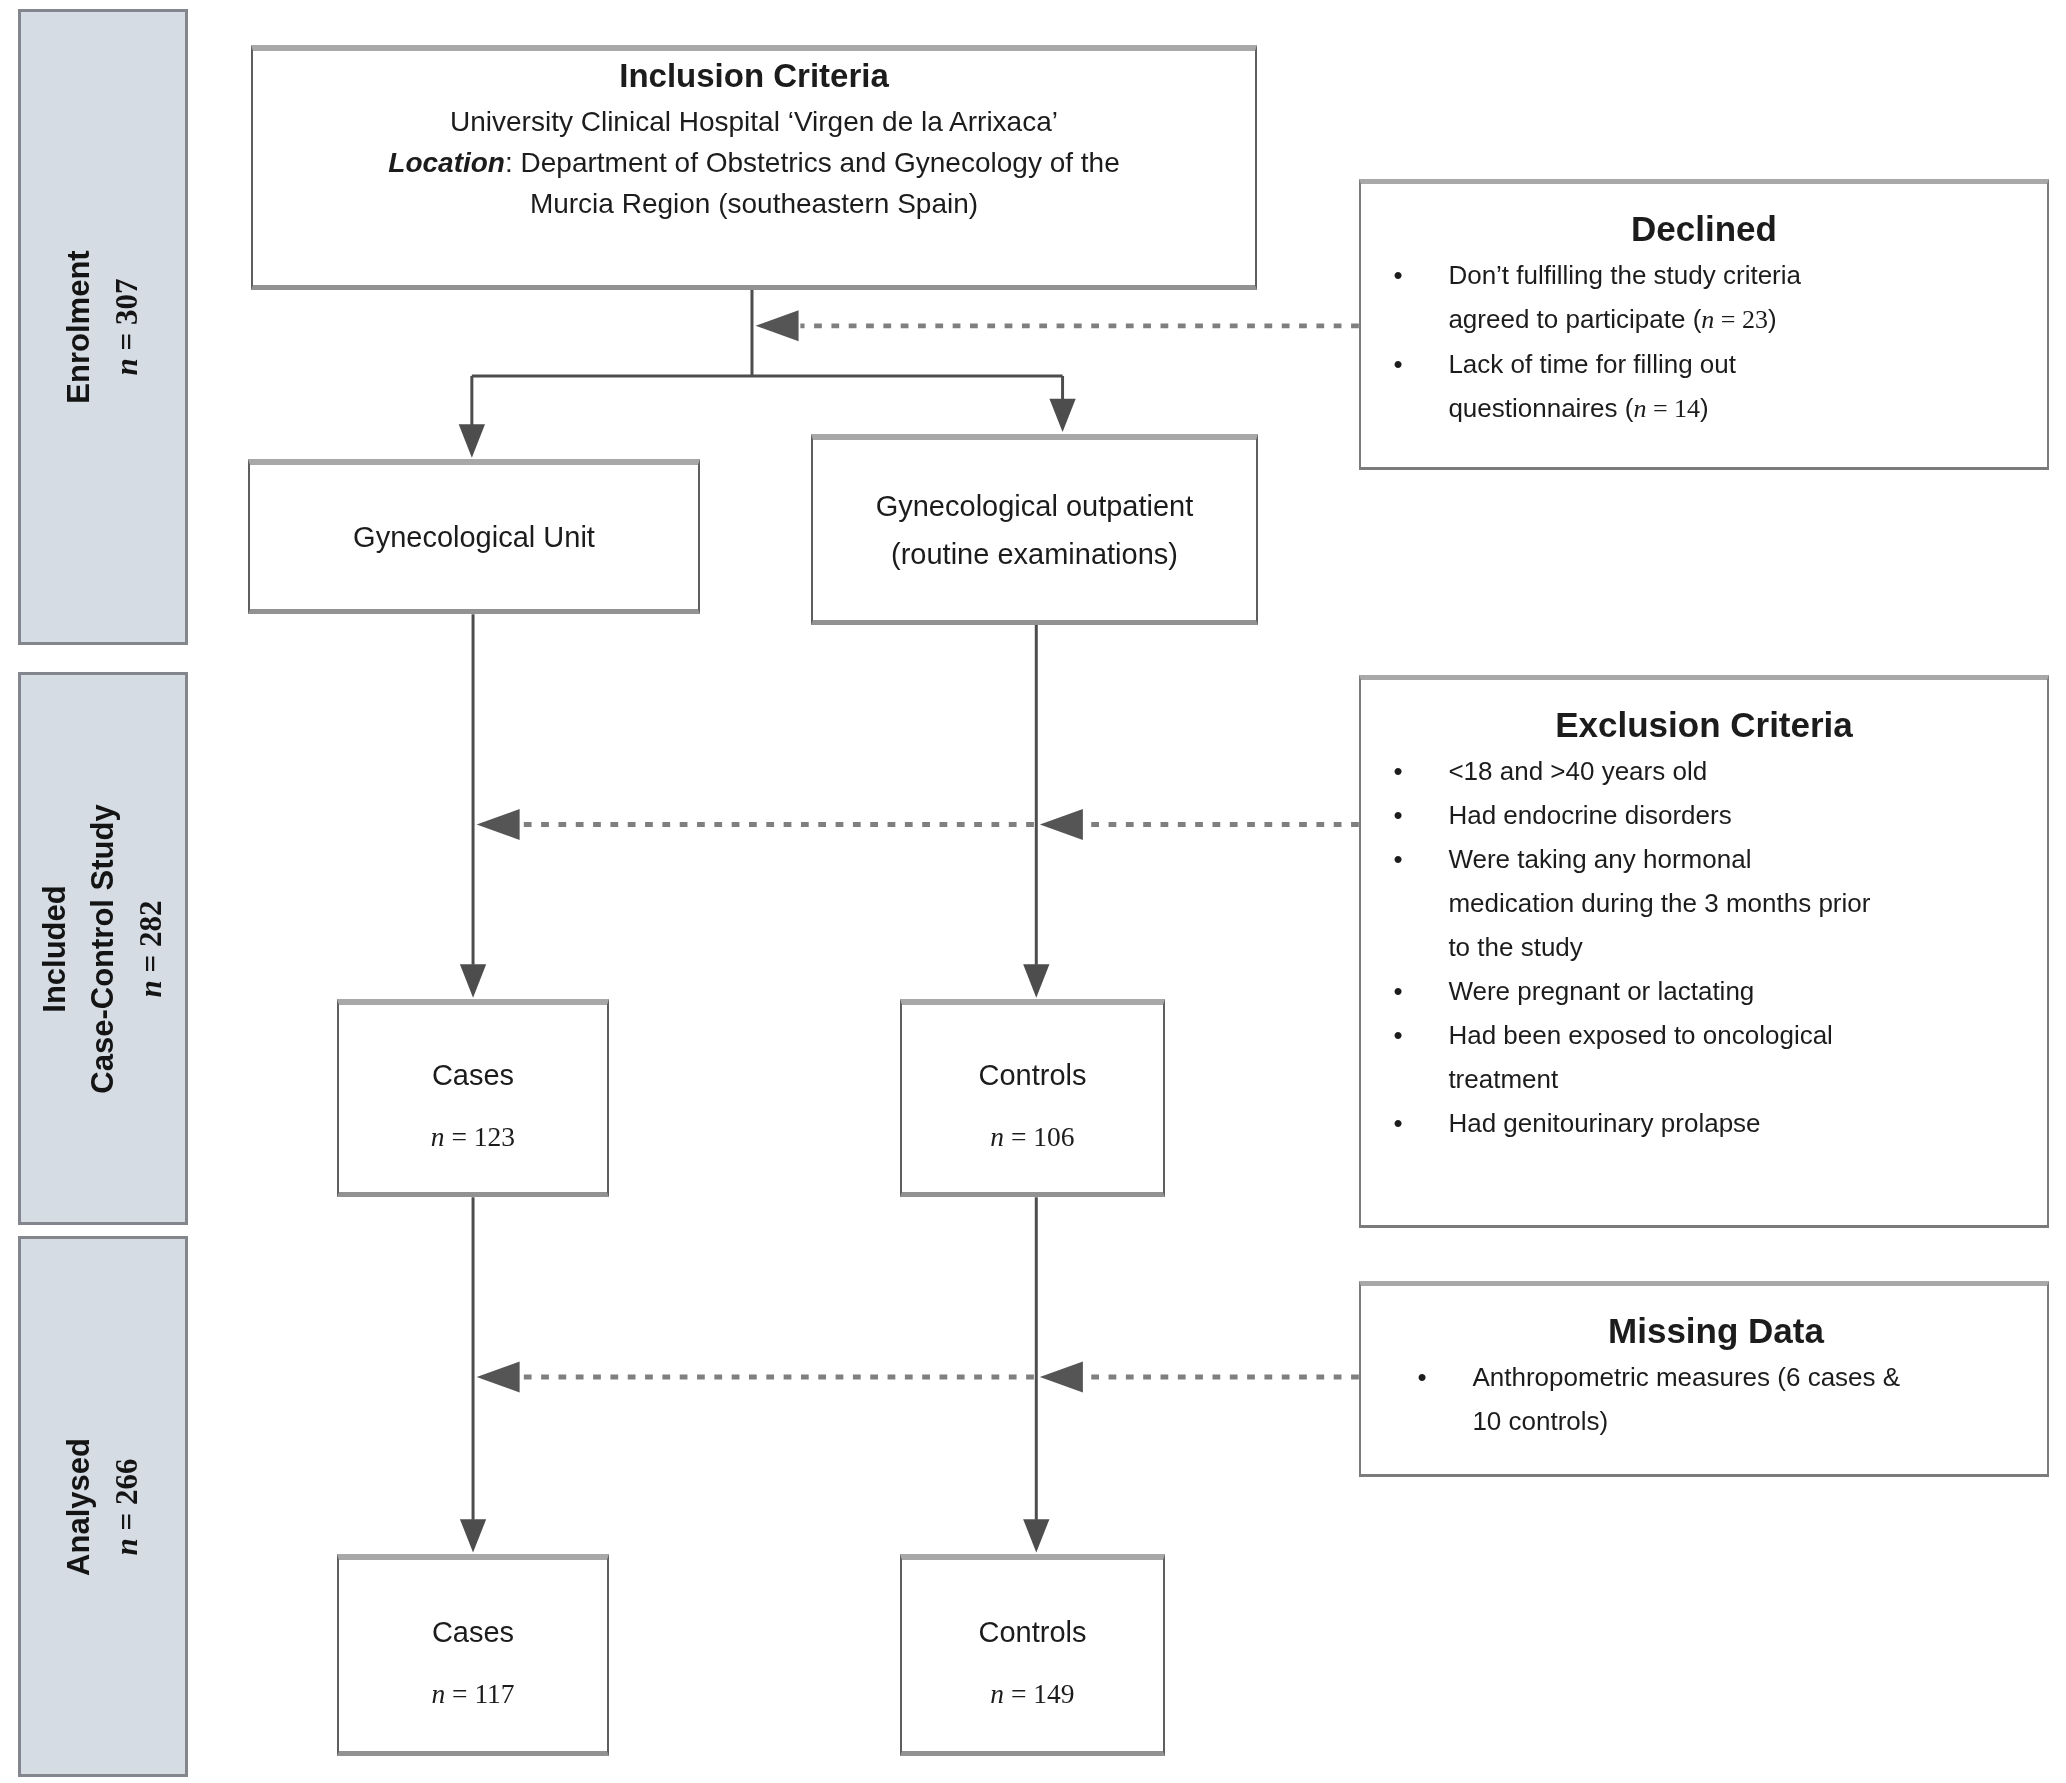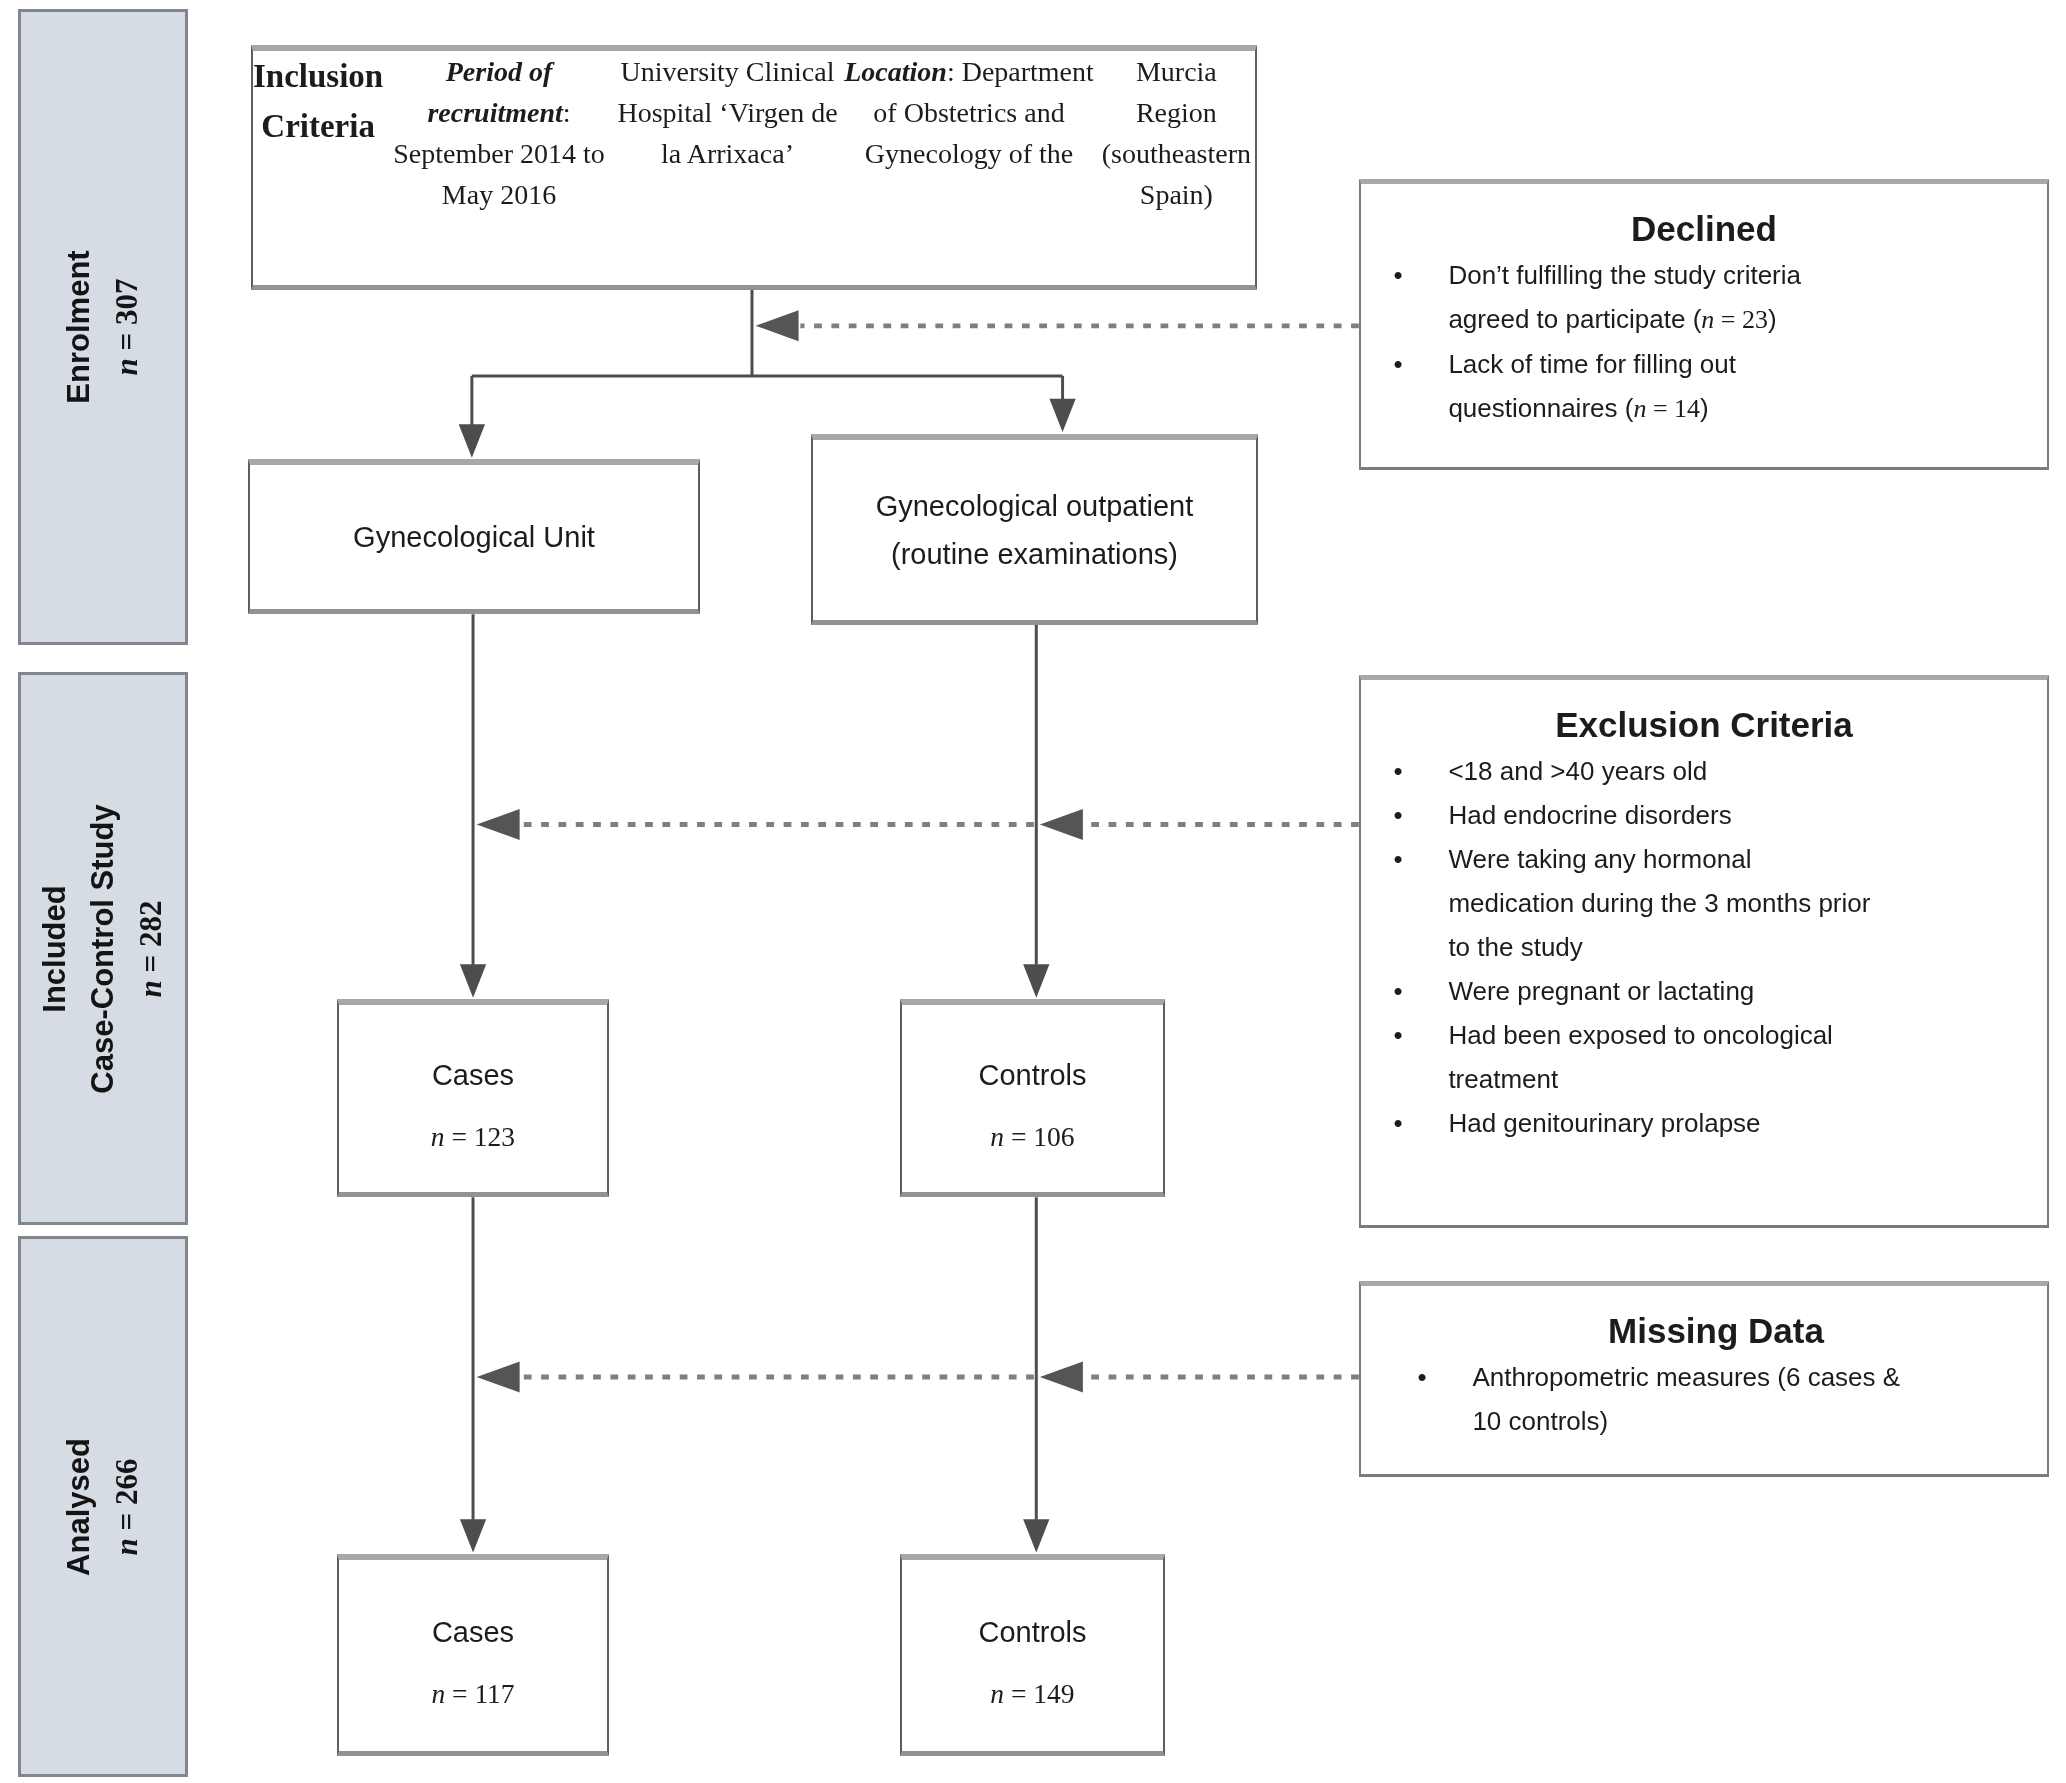--- a/index.html
+++ b/index.html
@@ -16,21 +16,21 @@
            border:3px solid #83878d;box-sizing:border-box;
            display:flex;align-items:center;justify-content:center;}
   .rot{transform:rotate(-90deg);text-align:center;font-weight:bold;font-size:31px;
        line-height:48px;white-space:nowrap;color:#141414;}
 
   
   .cbox{position:absolute;background:#ffffff;box-sizing:border-box;
         border-left:2.4px solid #5e5e5e;border-right:2.4px solid #5e5e5e;
         border-top:6px solid #a8a8a8;border-bottom:5.4px solid #929292;}
 
-  .inclusion{display:flex;flex-direction:row;justify-content:center;text-align:center;font-family:Liberation Serif, serif;}
+  .inclusion{display:flex;flex-direction:column;justify-content:flex-start;text-align:center;}
   .ititle{font-weight:bold;font-size:33px;line-height:50px;}
   .iline{font-size:28px;line-height:41px;}
   .ilabel{font-weight:bold;font-style:italic;}
 
   .flowbox{display:flex;flex-direction:column;justify-content:center;align-items:center;text-align:center;}
   .flabel{font-size:29px;line-height:48px;}
   .nbox .flabel,.nbox .fmath{line-height:48px;margin-top:14px;}
   .fmath{font-size:27.5px;}
 
   .mvar{font-family:"Liberation Serif",serif;font-style:italic;}
@@ -100,21 +100,20 @@
   </div>
   <div class="sidebox" style="top:1236px;height:541px;">
     <div class="rot">
       <div>Analysed</div>
       <div><span class="mvar">n</span><span class="mnum"> = 266</span></div>
     </div>
   </div>
 
   <div class="cbox inclusion" style="left:251px;top:45px;width:1006px;height:245px;">
     <div class="ititle">Inclusion Criteria</div>
-    <div class="iline"><span class="ilabel">Period of recruitment</span><span>: September 2014 to May 2016</span></div>
     <div class="iline">University Clinical Hospital ‘Virgen de la Arrixaca’</div>
     <div class="iline"><span class="ilabel">Location</span><span>: Department of Obstetrics and Gynecology of the</span></div>
     <div class="iline">Murcia Region (southeastern Spain)</div>
   </div>
 
   <div class="cbox flowbox" style="left:811px;top:434px;width:447px;height:191px;">
     <div class="flabel">Gynecological outpatient</div>
     <div class="flabel">(routine examinations)</div>
   </div>
   <div class="cbox flowbox" style="left:248px;top:459px;width:452px;height:155px;">

